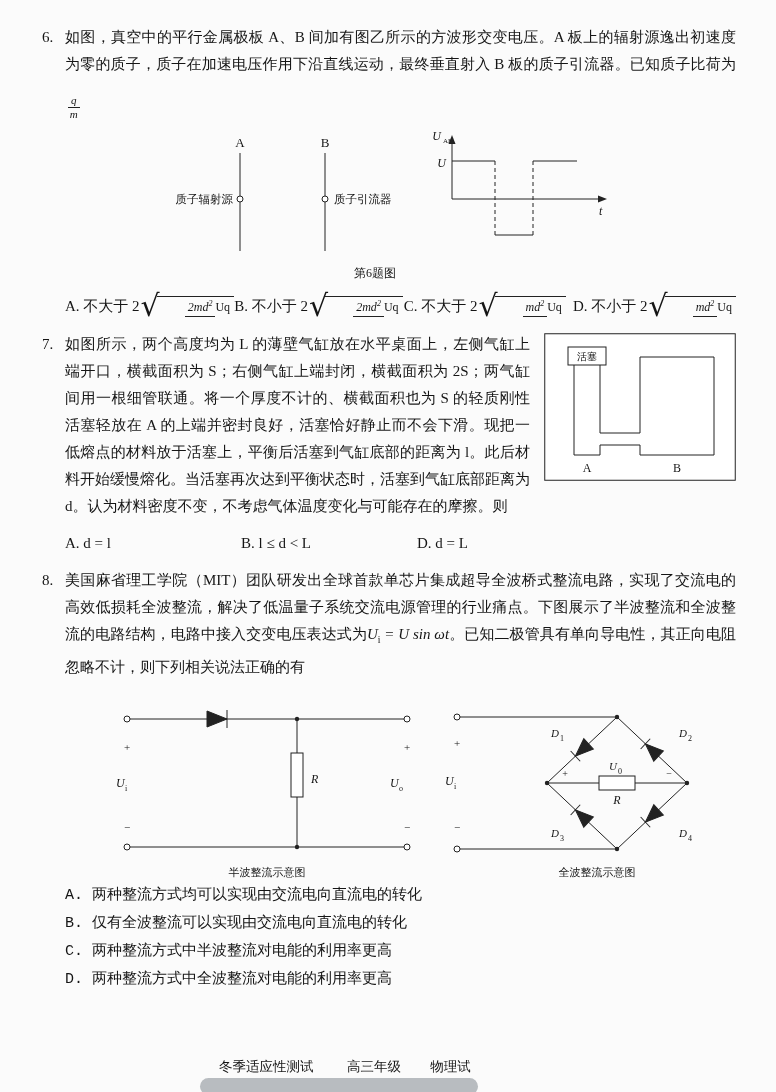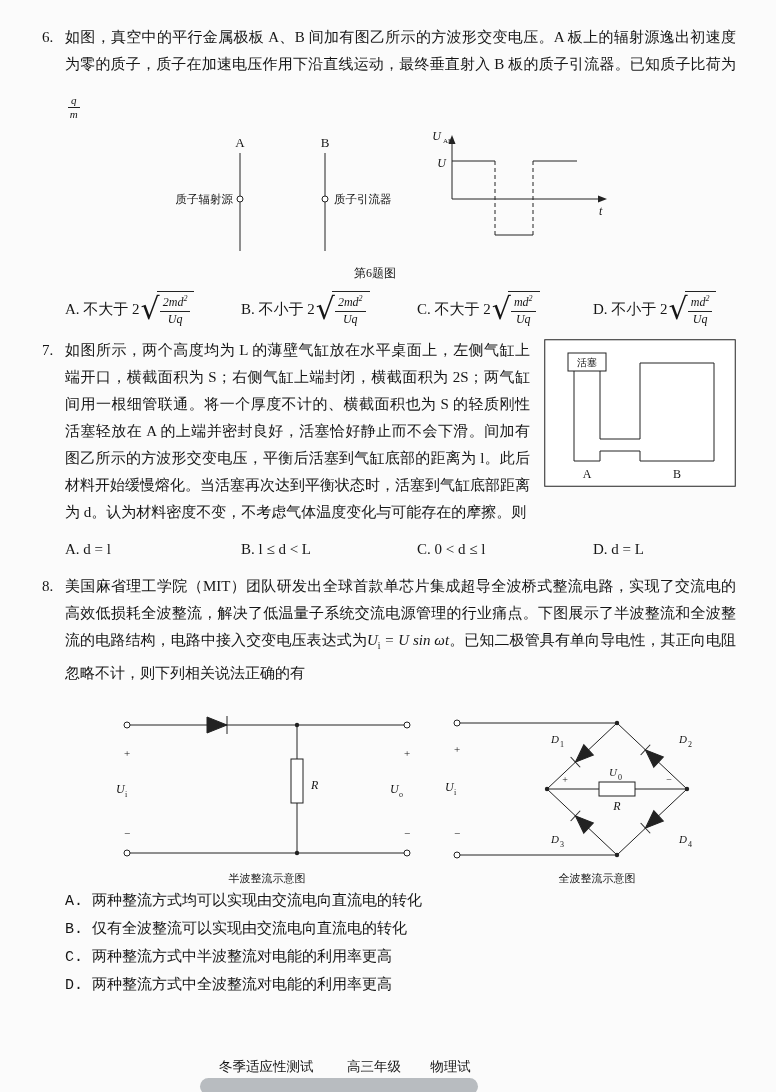--- a/index.html
+++ b/index.html
@@ -20,24 +20,24 @@
 
   
   .ifrac { display: inline-flex; flex-direction: column; align-items: center;
     font-size: 11px; line-height: 1.2; vertical-align: -8px; font-style: italic; margin: 0 3px; }
   .ifrac .n { border-bottom: 1px solid #222; padding: 0 3px; }
 
   
   .sqrt { display: inline-flex; align-items: center; margin-left: 1px; }
   .rad { font-size: 30px; line-height: 1; margin-right: -3px; font-family: "DejaVu Sans", sans-serif; }
   .radicand { border-top: 1.4px solid #222; padding: 2px 4px 0 3px; }
-  .vfrac { display: flex; flex-direction: column; align-items: center; font-size: 12px; line-height: 1.15; }
+  .vfrac { display: flex; flex-direction: row; align-items: center; font-size: 12px; line-height: 1.15; margin-left: 25px; }
   .vfrac .vn { border-bottom: 1px solid #222; padding: 0 3px 1px; font-style: italic; white-space: nowrap; }
   .vfrac .vn sup { font-size: 8px; }
-  .vfrac .vd { font-style: italic; padding-top: 1px; }
+  .vfrac .vd { padding-top: 1px; }
 
   .opts-row { display: flex; align-items: flex-end; margin: 10px 0 2px; line-height: 27px; clear: both; }
   .opts-row .opt { width: 176px; display: inline-flex; align-items: center; white-space: nowrap; }
   .opts-row .opt:last-child { width: auto; }
 
   .fig6 { margin: 6px 0 2px 100px; }
   .fig7 { float: right; width: 192px; margin: 2px 0 10px 14px; }
   .circuits { display: flex; gap: 18px; margin: 10px 0 2px 46px; }
   .circuit-fig { width: 312px; }
   .circuit-cap { text-align: center; font-size: 11px; margin-top: 2px; }
@@ -169,26 +169,25 @@
           <line class="ln" x1="56" y1="100" x2="96" y2="100"></line>
           <line class="ln" x1="56" y1="112" x2="96" y2="112"></line>
           <line class="ln" x1="96" y1="24" x2="96" y2="100"></line>
           <line class="ln" x1="96" y1="112" x2="96" y2="122"></line>
           <line class="ln" x1="96" y1="24" x2="170" y2="24"></line>
           <line class="ln" x1="170" y1="24" x2="170" y2="122"></line>
           <line class="ln" x1="96" y1="122" x2="170" y2="122"></line>
           <text x="43" y="139" font-size="12" text-anchor="middle">A</text>
           <text x="133" y="139" font-size="12" text-anchor="middle">B</text>
         </svg>
-      </span><span>如图所示，两个高度均为 L 的薄壁气缸放在水平桌面上，左侧气缸上端开口，横截面积为 S；右侧气缸上端封闭，横截面积为 2S；两气缸间用一根细管联通。将一个厚度不计的、横截面积也为 S 的轻质刚性活塞轻放在 A 的上端并密封良好，活塞恰好静止而不会下滑。间加有图乙所示的方波形交变电压，平衡后活塞到气缸底部的距离为 l。此后材料开始缓慢熔化。当活塞再次达到平衡状态时，活塞到气缸底部距离为 d。认为材料密度不变，不考虑气体温度变化与可能存在的摩擦。则</span>
+      </span><span>如图所示，两个高度均为 L 的薄壁气缸放在水平桌面上，左侧气缸上端开口，横截面积为 S；右侧气缸上端封闭，横截面积为 2S；两气缸间用一根细管联通。将一个厚度不计的、横截面积也为 S 的轻质刚性活塞轻放在 A 的上端并密封良好，活塞恰好静止而不会下滑。现把一低熔点的材料放于活塞上，平衡后活塞到气缸底部的距离为 l。此后材料开始缓慢熔化。当活塞再次达到平衡状态时，活塞到气缸底部距离为 d。认为材料密度不变，不考虑气体温度变化与可能存在的摩擦。则</span>
     </div>
     <div class="opts-row">
       <span class="opt">A. d = l</span>
       <span class="opt">B. l ≤ d &lt; L</span>
-      <span class="opt">C. 0 &lt; d ≤ l</span>
       <span class="opt">D. d = L</span>
     </div>
   </section>
 
   <section class="question">
     <span class="q-num">8.</span>
     <div class="q-body"><span>美国麻省理工学院（MIT）团队研发出全球首款单芯片集成超导全波桥式整流电路，实现了交流电的高效低损耗全波整流，解决了低温量子系统交流电源管理的行业痛点。下图展示了半波整流和全波整流的电路结构，电路中接入交变电压表达式为</span><span class="formula"><i>U</i><sub>i</sub><i> = U sin ωt</i></span><span>。已知二极管具有单向导电性，其正向电阻忽略不计，则下列相关说法正确的有</span></div>
 
     <div class="circuits">
 

